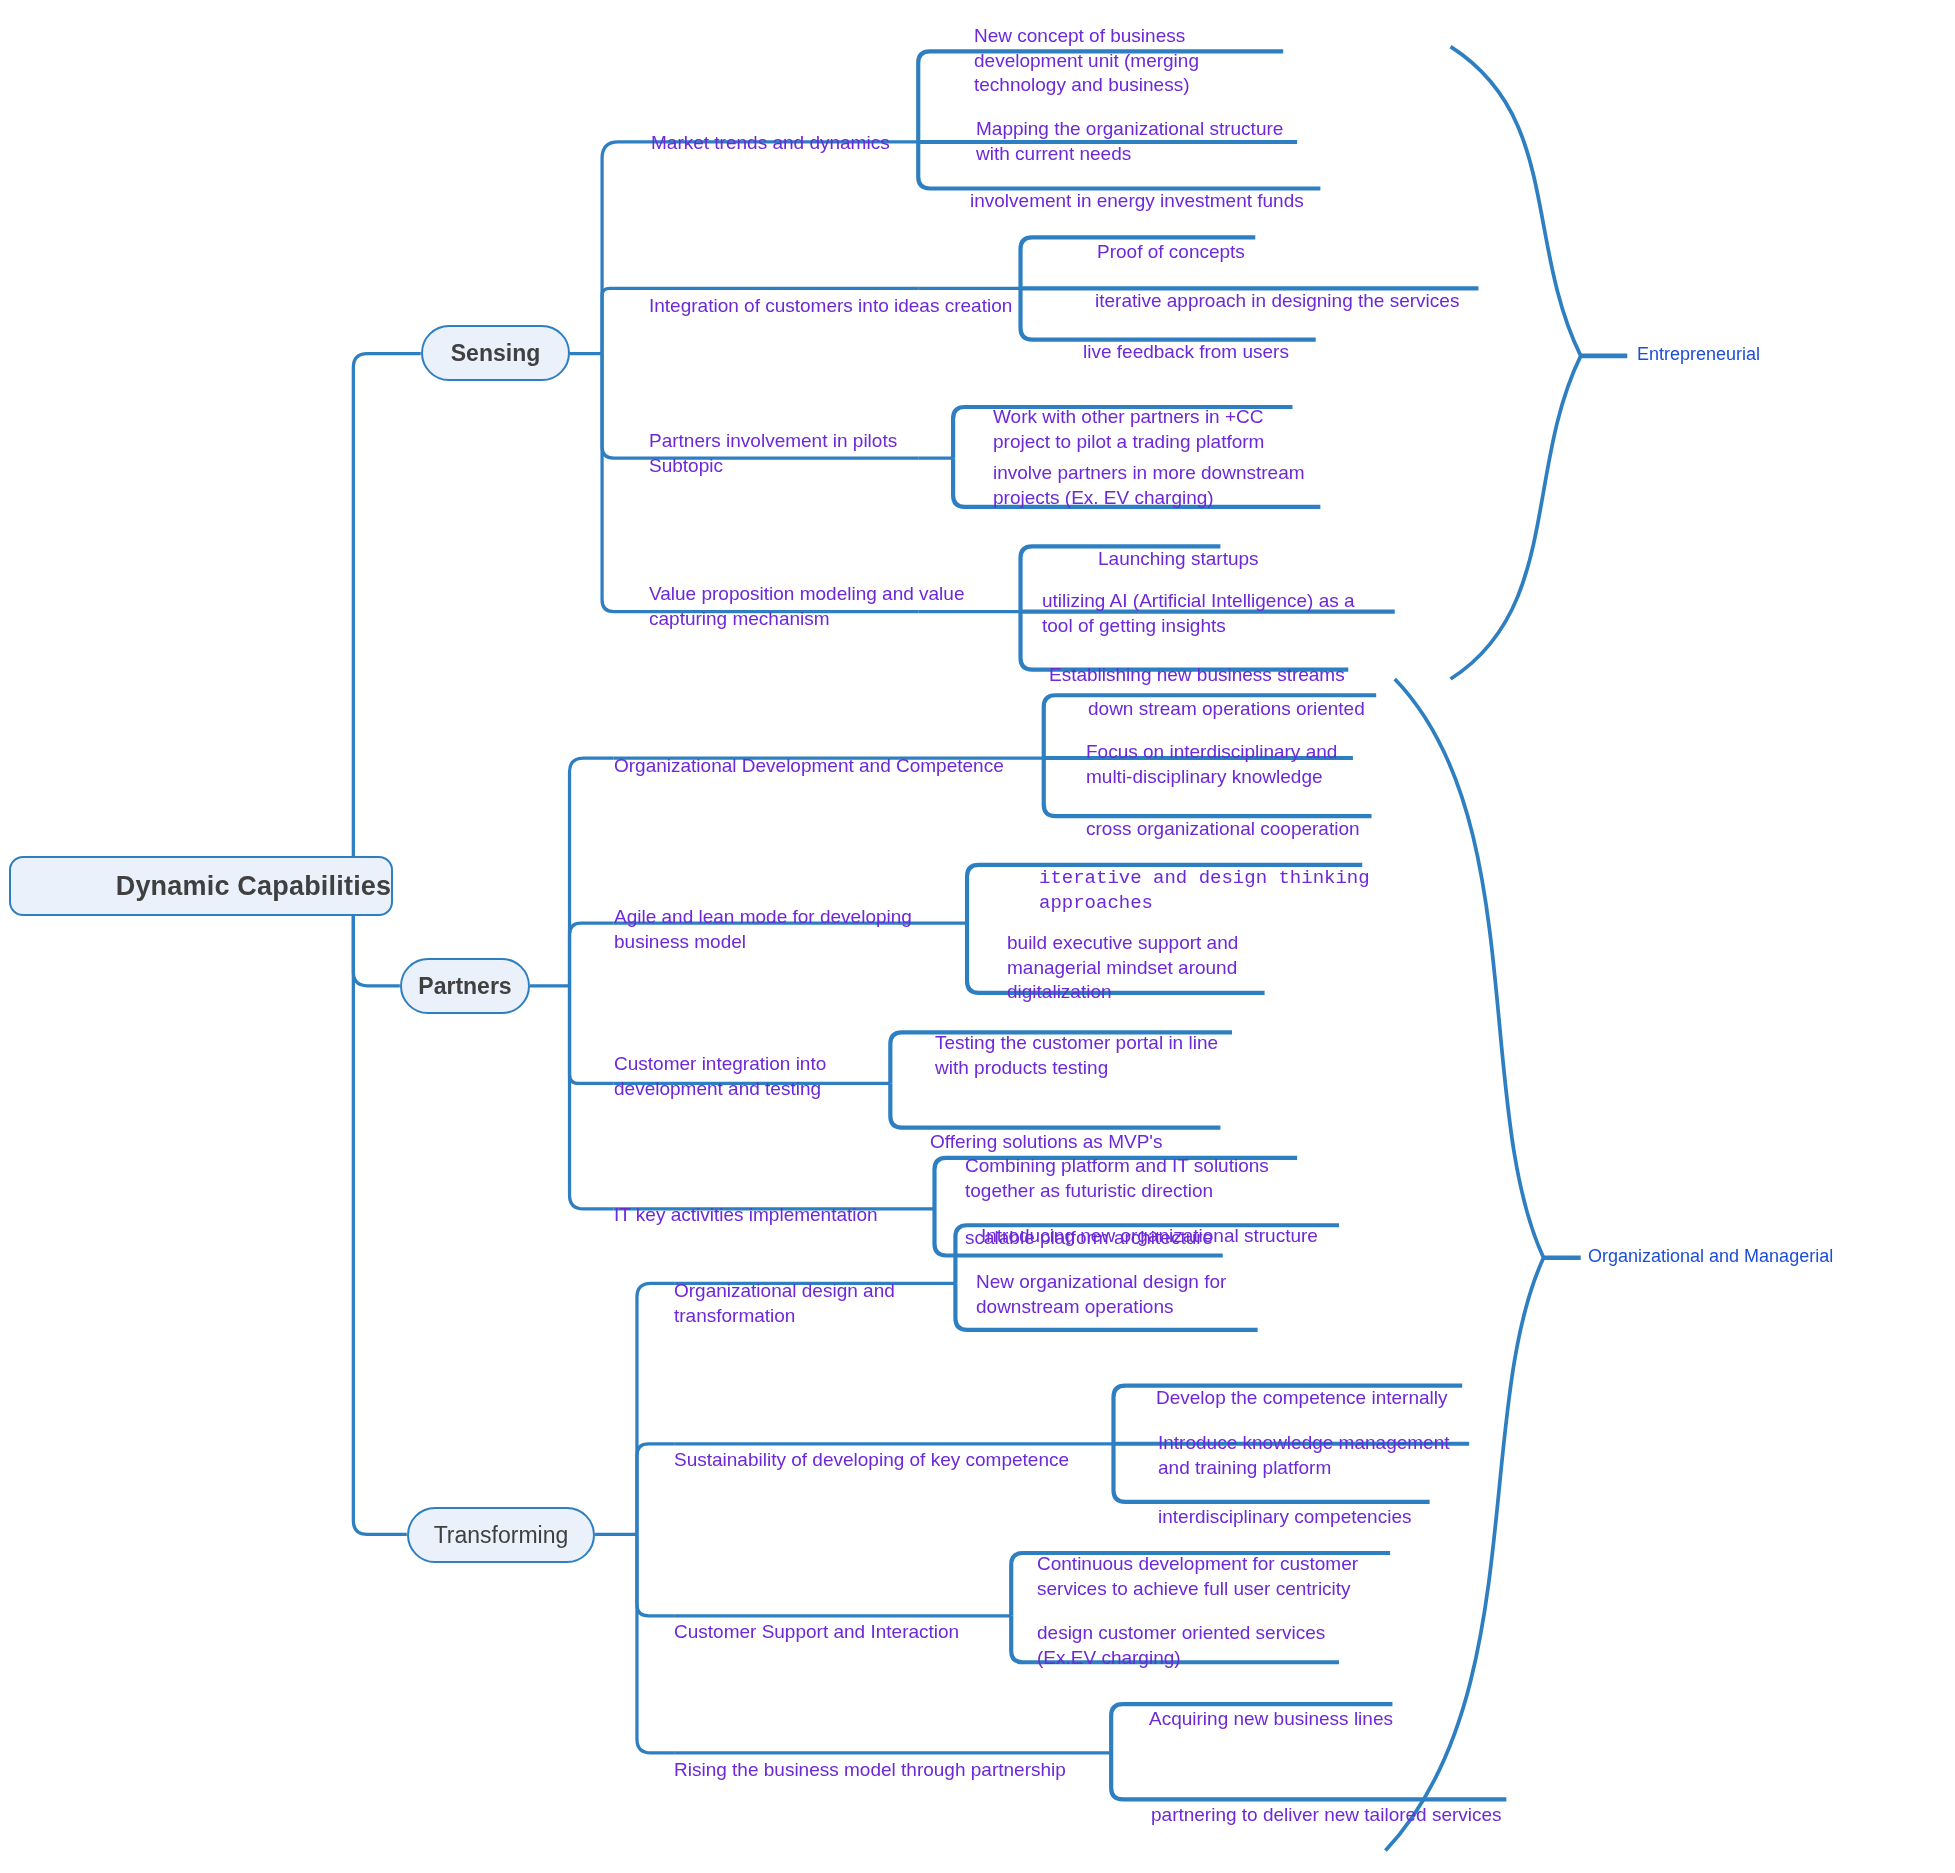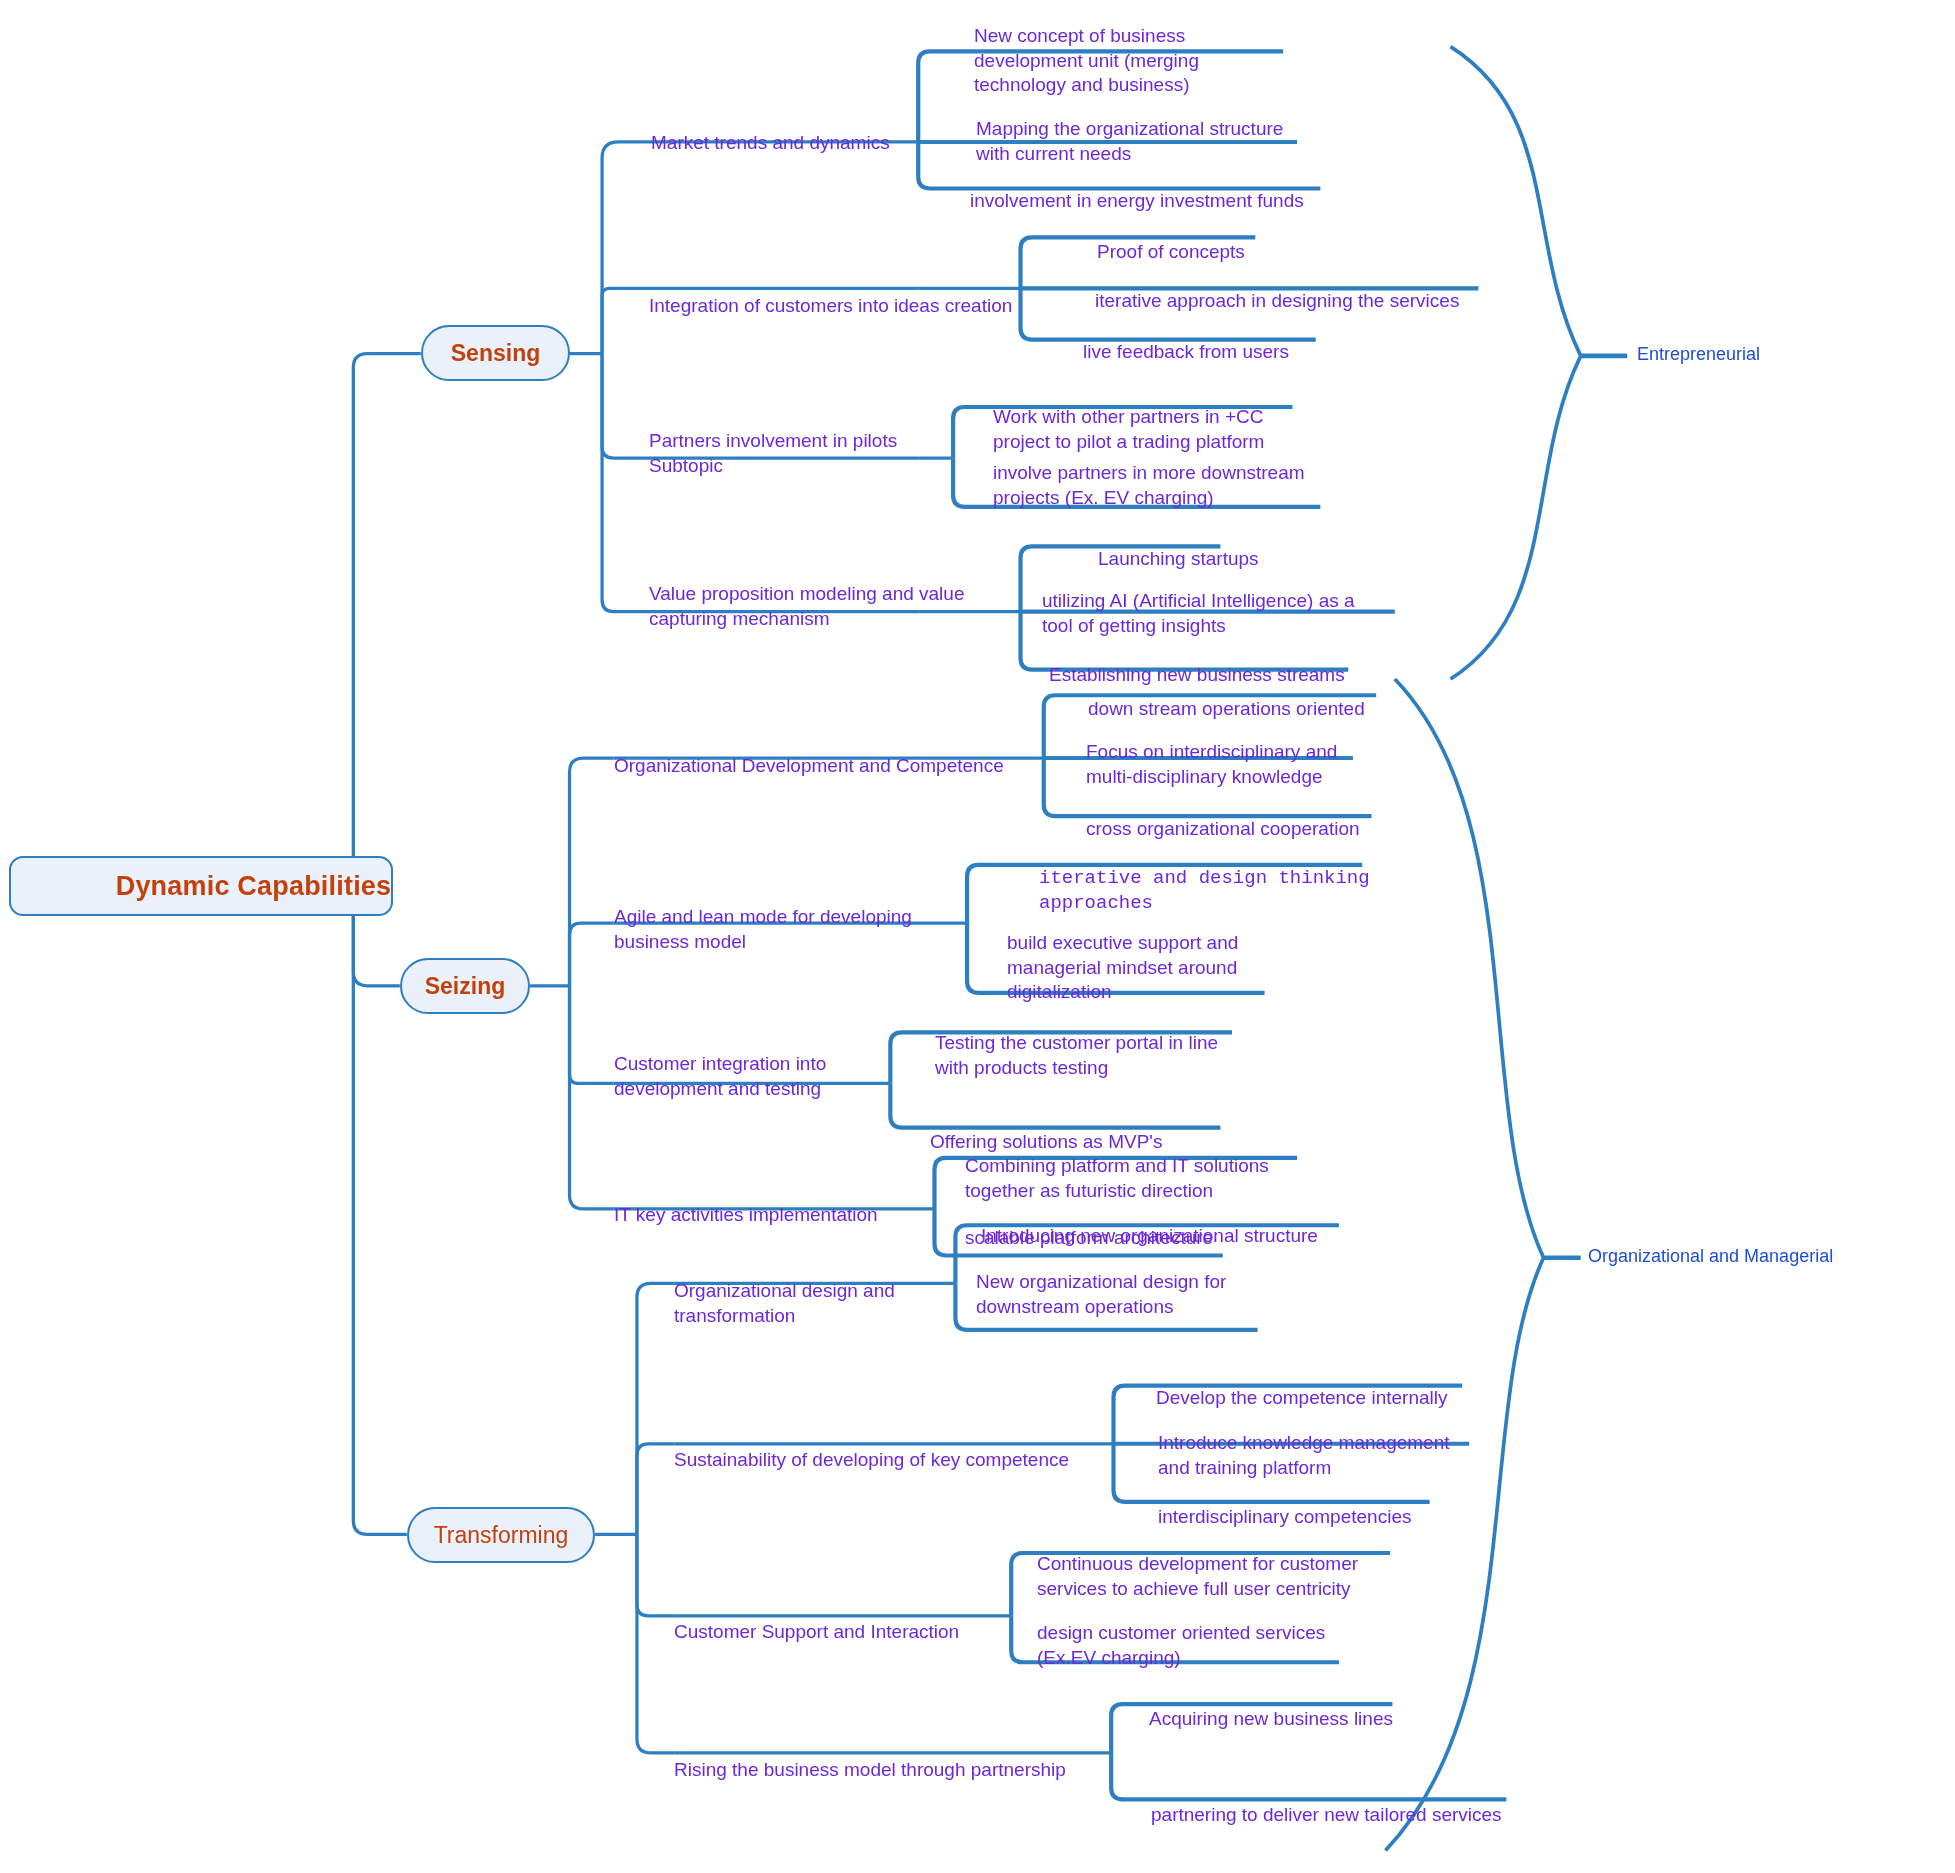--- a/index.html
+++ b/index.html
@@ -30,21 +30,21 @@
   }
   
   .pill {
     background: #eaf1fa;
     border: 2.3px solid #2e7fc2;
     display: flex;
     align-items: center;
     justify-content: center;
     text-align: center;
     font-weight: bold;
-    color: #c2410c;
+    color: #404040;
   }
   .pill.root {
     border-radius: 14px;
     font-size: 27px;
     letter-spacing: 0.2px;
   }
   .pill.lvl1 {
     border-radius: 465px;
     font-size: 23px;
   }
@@ -164,21 +164,21 @@
 
   <div class="node pill root" style="left:9.3px; top:856px; width:384px; height:60px;justify-content:flex-end;">
     <span>Dynamic Capabilities</span>
   </div>
 
   <div class="node pill lvl1" style="left:421px; top:325px; width:149px; height:56px;">
     <span>Sensing</span>
   </div>
 
   <div class="node pill lvl1" style="left:400px; top:958px; width:130px; height:56px;">
-    <span>Seizing</span>
+    <span>Partners</span>
   </div>
 
   <div class="node pill lvl1 regular" style="left:407px; top:1507px; width:188px; height:56px;">
     <span>Transforming</span>
   </div>
 
   <div class="topic lvl2" style="left:651px; top:107px; width:279px;">
     <span>Market trends and dynamics</span>
   </div>
   <div class="topic lvl3" style="left:974px; top:0px; width:288px;">

